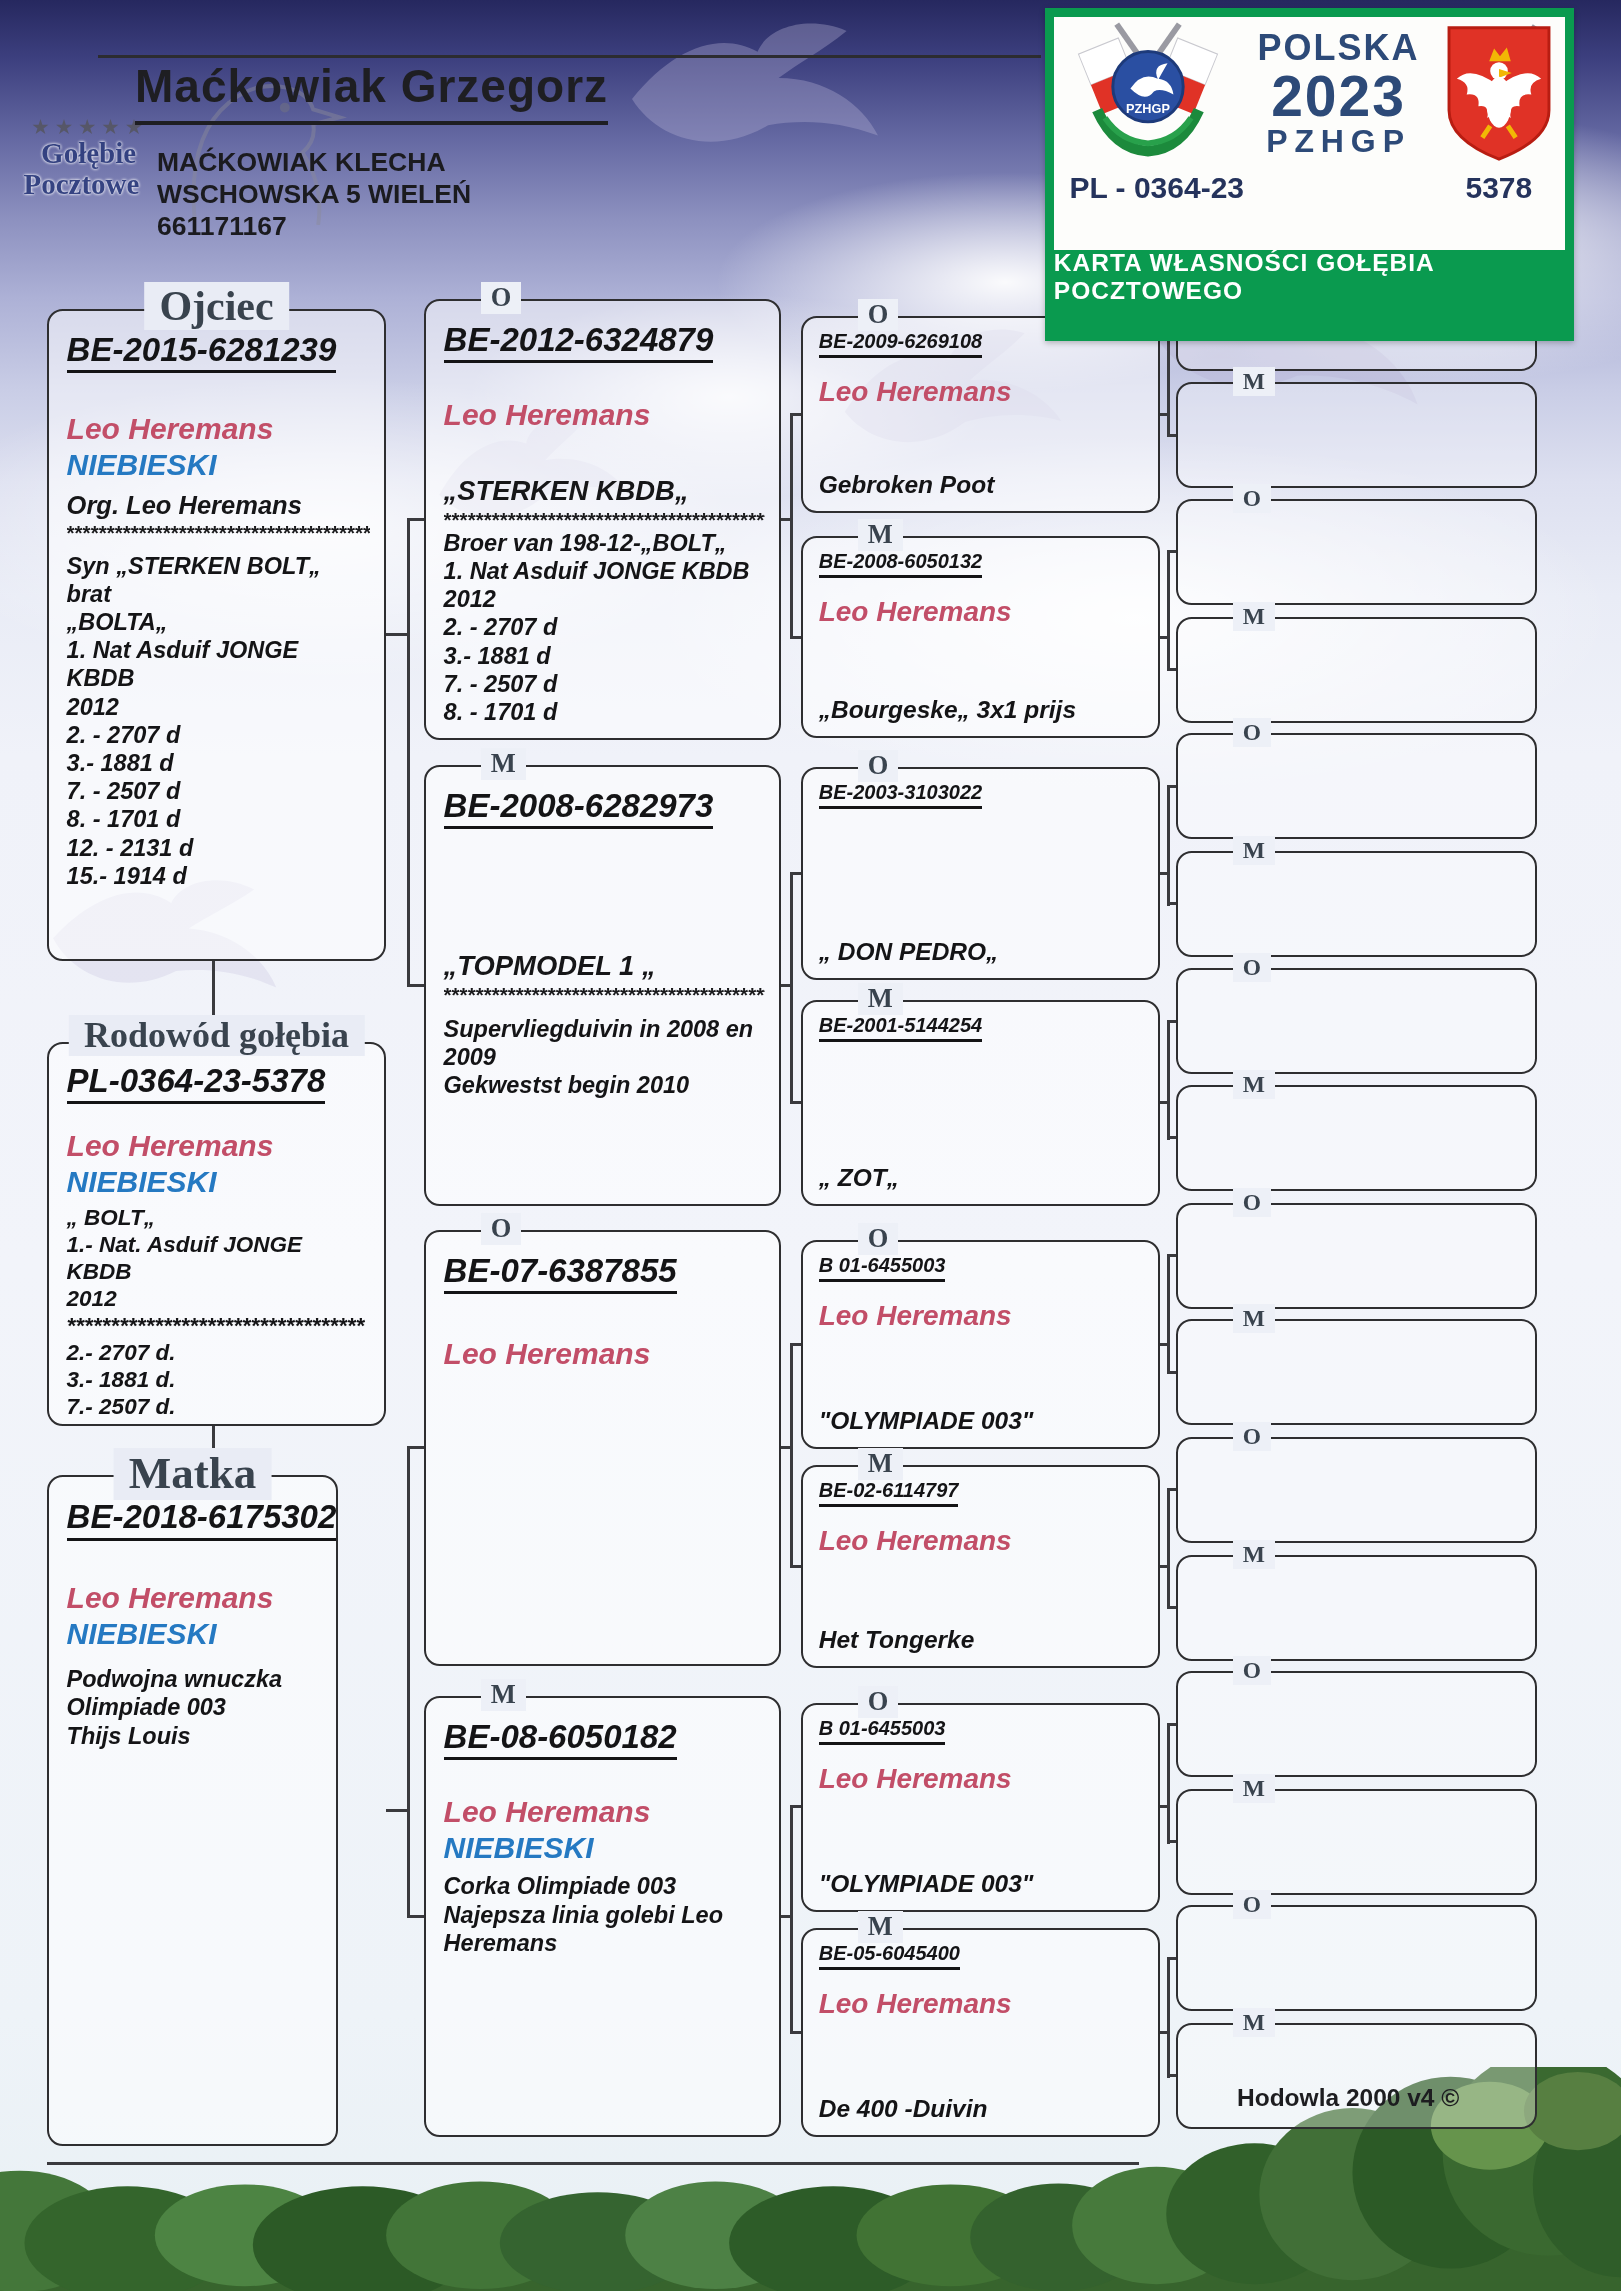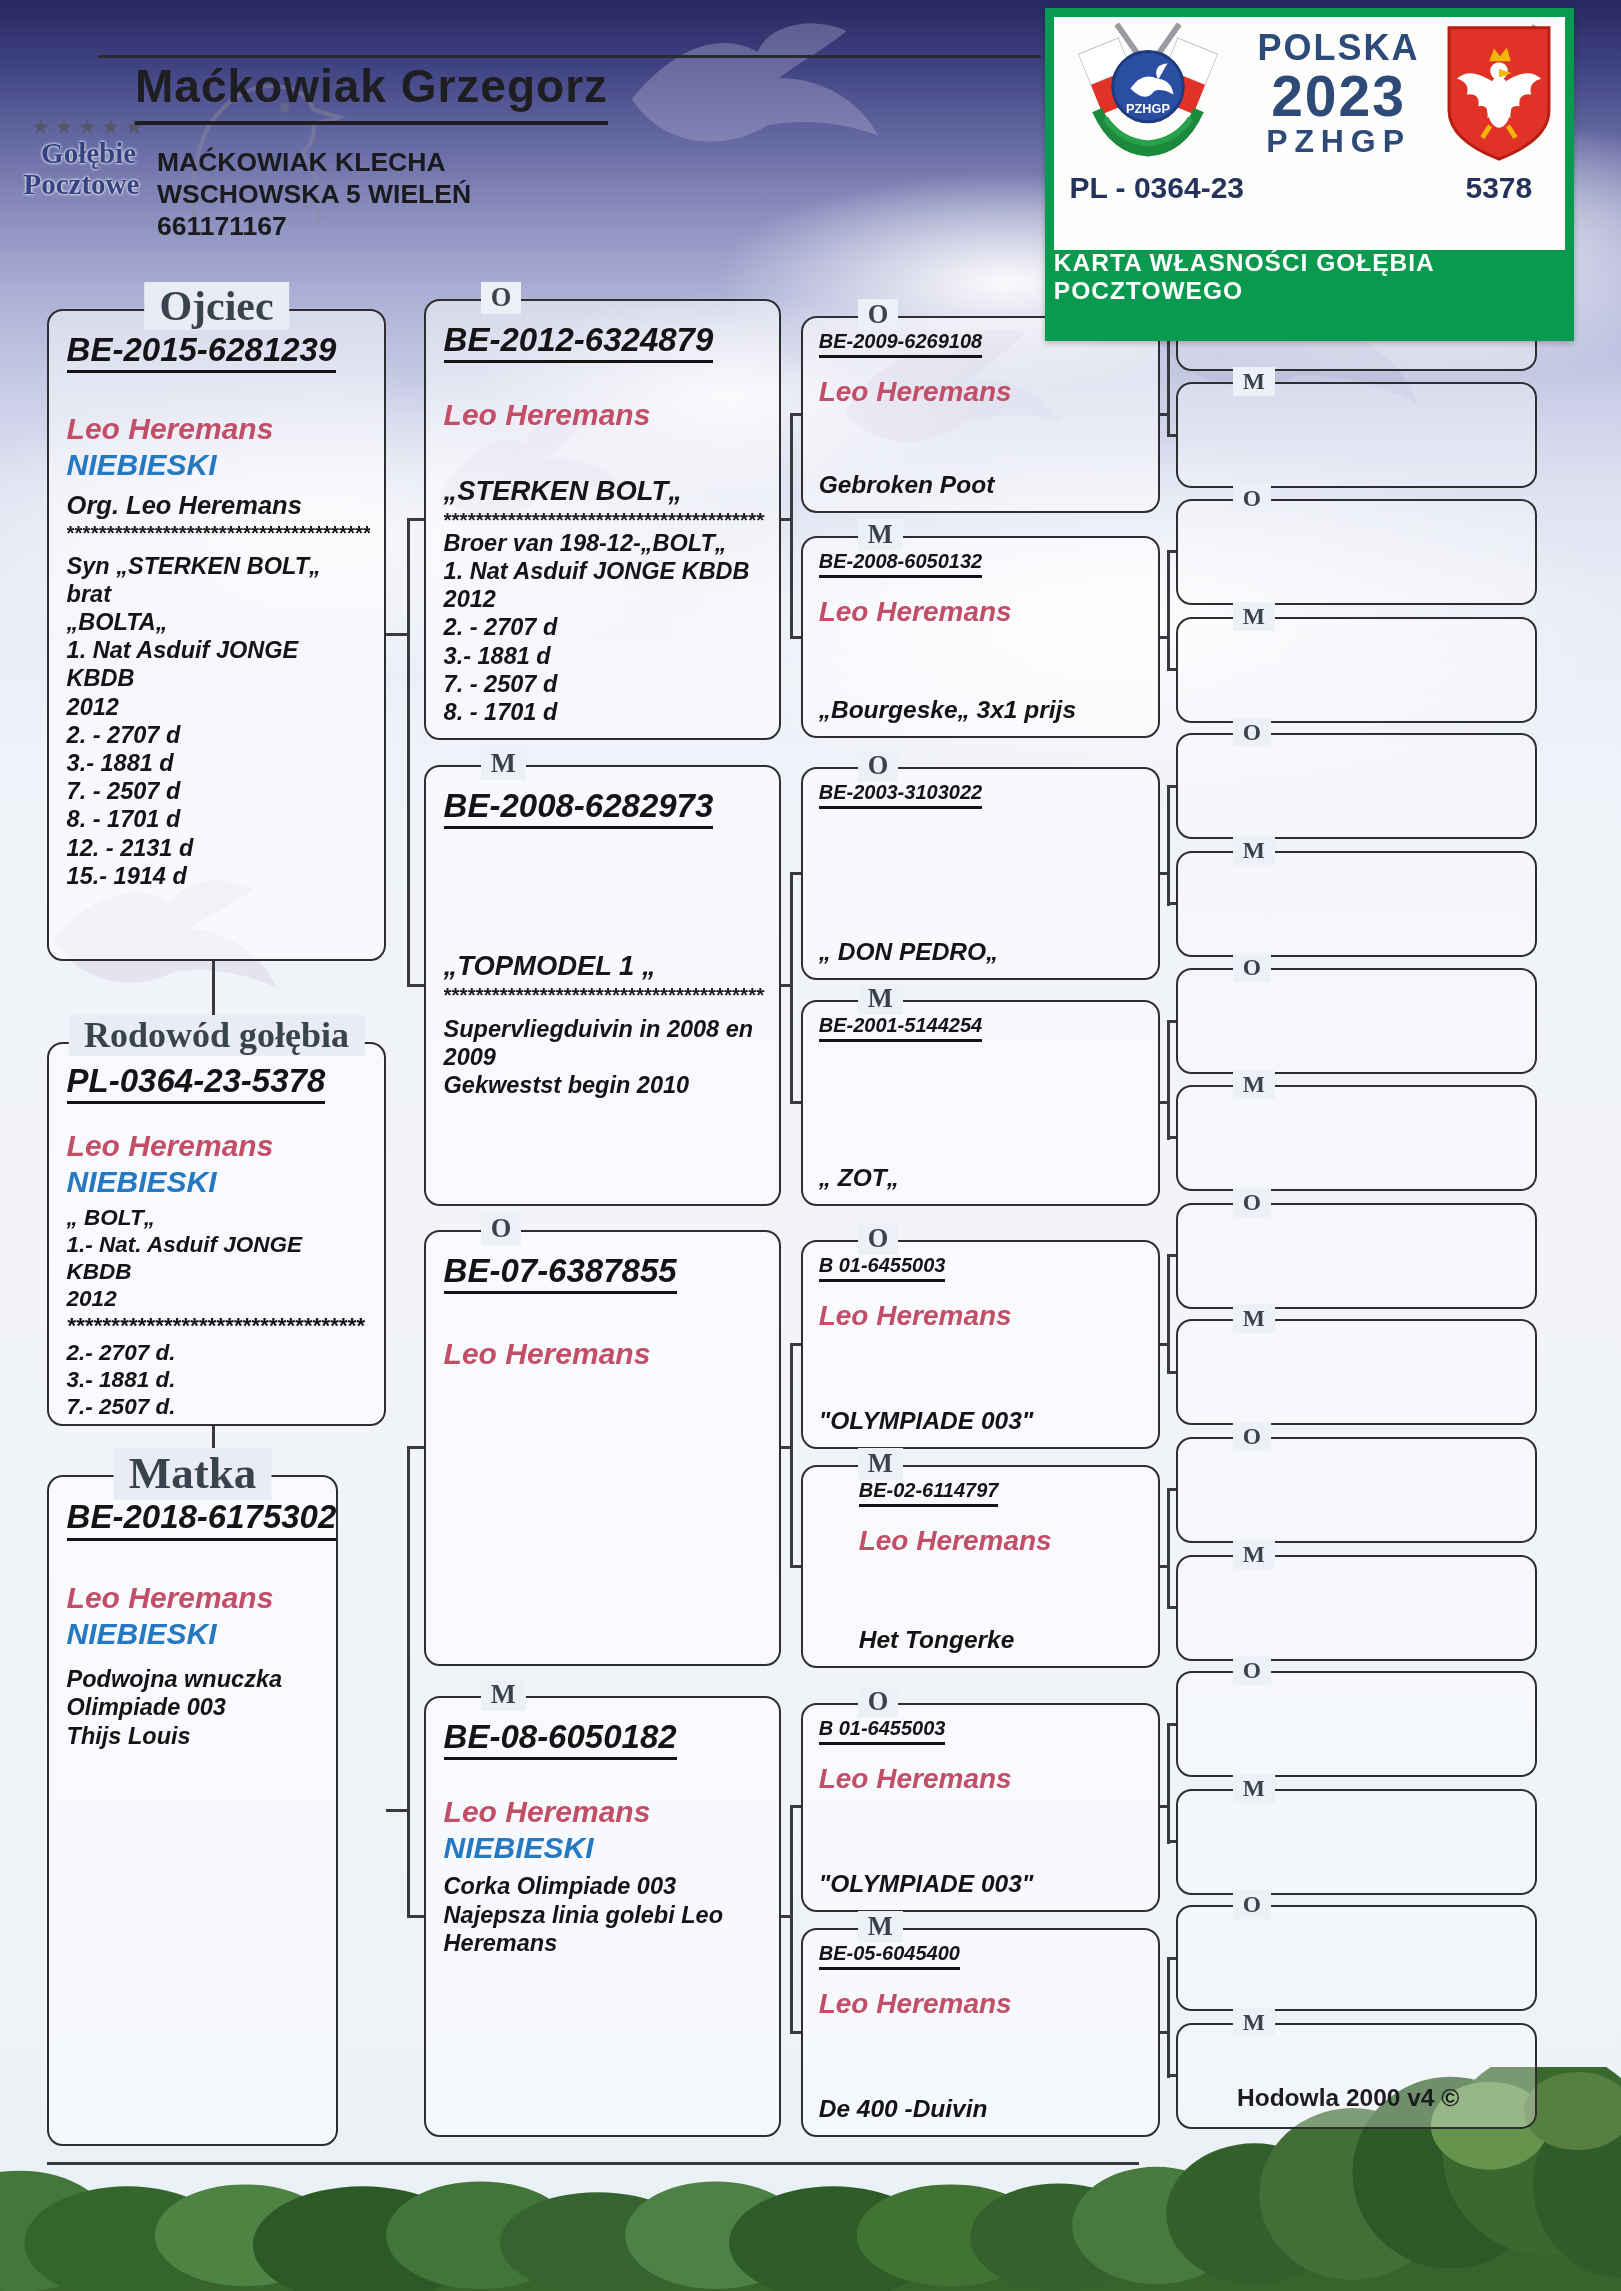--- a/index.html
+++ b/index.html
@@ -204,21 +204,21 @@
 Thijs Louis</div>
     </div>
   </div>
 
   <div id="gen-boxes">
       <div class="pbox" style="left: 424px; top: 299px; width: 357px; height: 441px;">
         <span class="sexlbl">O</span>
         <div class="content">
           <div class="b-ring" style="margin-top: 5.9px;"><span class="u">BE-2012-6324879</span></div>
           <div class="b-breeder" style="margin-top: 39px;">Leo Heremans</div>
-          <div class="b-name" style="margin-top: 43px;">„STERKEN BOLT„</div>
+          <div class="b-name" style="margin-top: 43px;">„STERKEN KBDB„</div>
           <div class="b-stars" style="margin-top: 0px;">******************************************</div>
           <div class="b-cmt" style="margin-top: 7.8px;">Broer van 198-12-„BOLT„
 1. Nat Asduif JONGE KBDB
 2012
 2. - 2707 d
 3.- 1881 d
 7. - 2507 d
 8. - 1701 d</div>
         </div>
       </div>
@@ -284,21 +284,21 @@
       <div class="pbox" style="left: 801px; top: 1240px; width: 359px; height: 209px;">
         <span class="sexlbl">O</span>
         <div class="content" style="padding: 11.8px 11.8px 11.8px 15.7px;">
           <div class="b-ring ring-sm"><span class="u">B 01-6455003</span></div>
           <div class="b-breeder" style="margin-top: 23.5px; font-size: 28px;">Leo Heremans</div>
           <div class="b-note">"OLYMPIADE 003"</div>
         </div>
       </div>
       <div class="pbox" style="left: 801px; top: 1465px; width: 359px; height: 203px;">
         <span class="sexlbl">M</span>
-        <div class="content" style="padding: 11.8px 11.8px 11.8px 15.7px; margin-left: 40px;">
+        <div class="content" style="padding: 11.8px 11.8px 11.8px 15.7px;">
           <div class="b-ring ring-sm"><span class="u">BE-02-6114797</span></div>
           <div class="b-breeder" style="margin-top: 23.5px; font-size: 28px;">Leo Heremans</div>
           <div class="b-note">Het Tongerke</div>
         </div>
       </div>
       <div class="pbox" style="left: 801px; top: 1703px; width: 359px; height: 209px;">
         <span class="sexlbl">O</span>
         <div class="content" style="padding: 11.8px 11.8px 11.8px 15.7px;">
           <div class="b-ring ring-sm"><span class="u">B 01-6455003</span></div>
           <div class="b-breeder" style="margin-top: 23.5px; font-size: 28px;">Leo Heremans</div>

